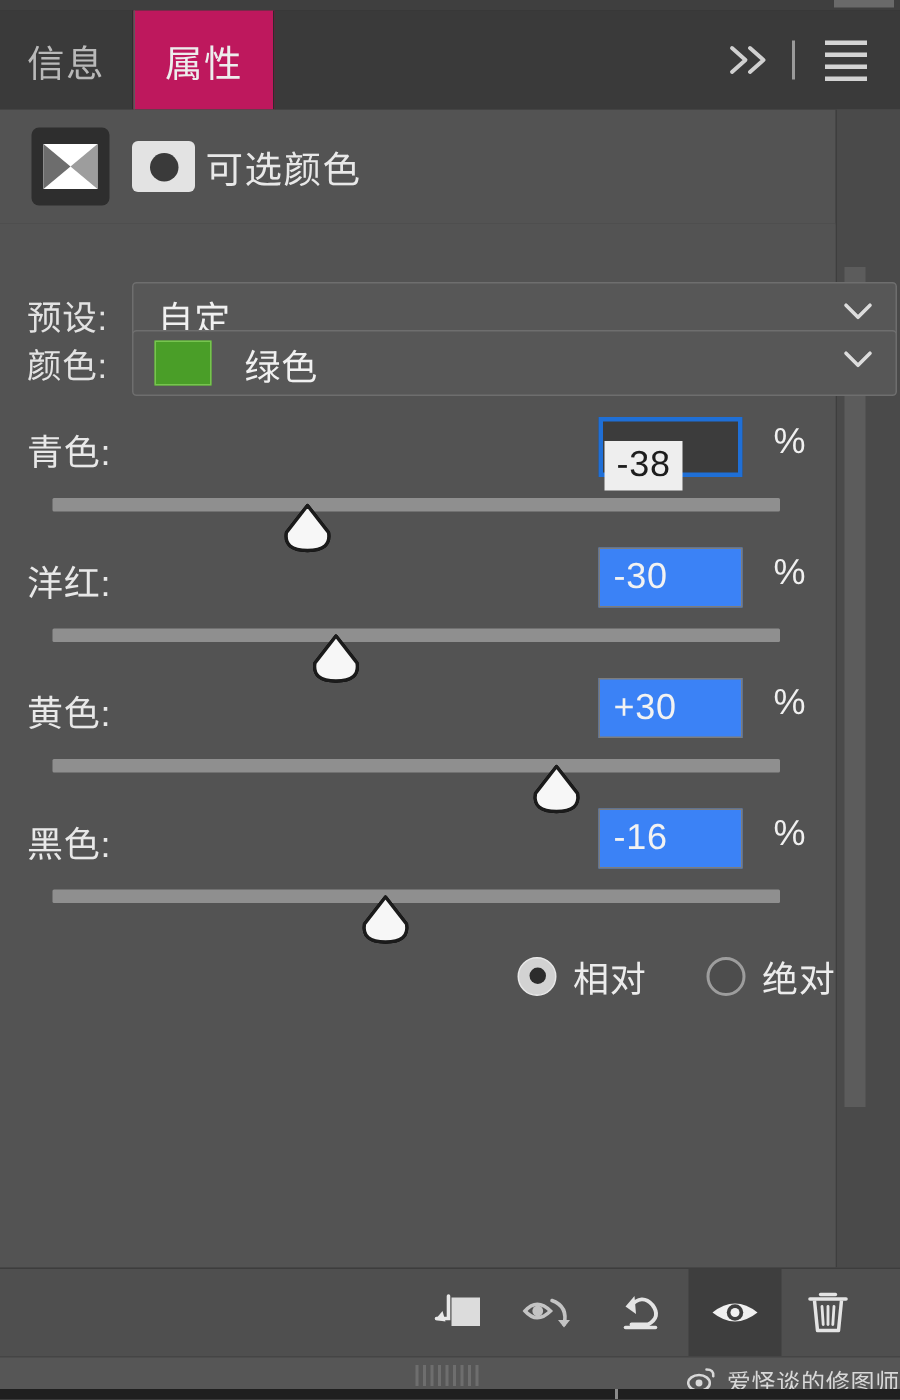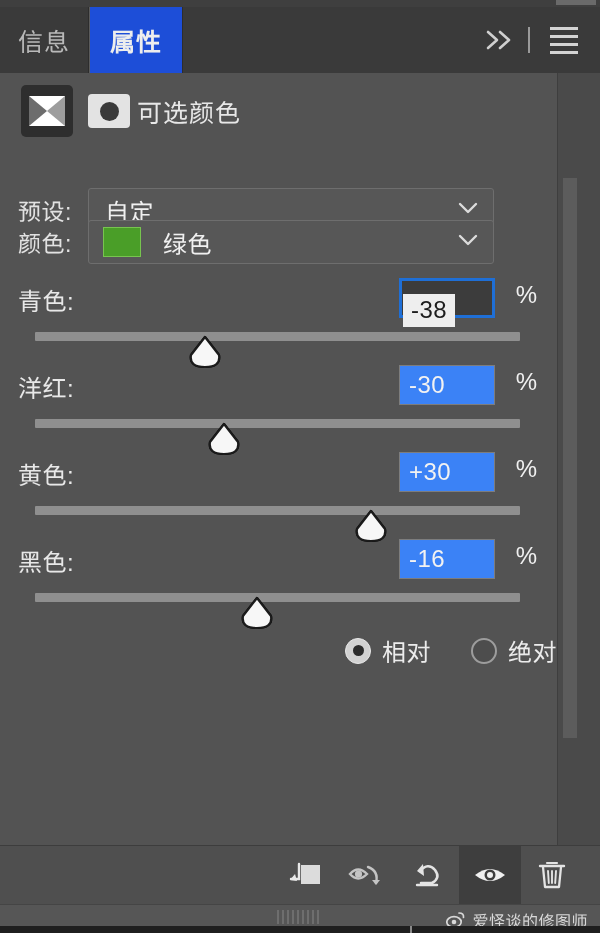--- a/index.html
+++ b/index.html
@@ -62,24 +62,23 @@
     left: 0;
     width: 89px;
     color: #b9b9b9;
     background: #3a3a3a;
     border-right: 1px solid #2d2d2d;
   }
   .tab.active {
     left: 89px;
     width: 94px;
     color: #ededed;
-    background: #1d4ed8;
+    background: #be185d;
     border-left: 1px solid #5b5b5b;
     border-right: 1px solid #2d2d2d;
-    font-weight: bold;
   }
   .tabbar-right {
     position: absolute;
     right: 0; top: 0;
     height: 66px;
     display: flex;
     align-items: center;
     gap: 0px;
     padding-right: 16px;
   }
@@ -202,21 +201,21 @@
   .dd-label {
     width: 88px;
     padding-left: 18px;
     box-sizing: border-box;
     font-size: 23px;
     color: #e2e2e2;
     letter-spacing: 0.5px;
   }
   .dd-box {
     position: relative;
-    width: 406px;
+    width: 510px;
     height: 44px;
     background: #575757;
     border: 1px solid #6e6e6e;
     border-radius: 3px;
     box-sizing: border-box;
     display: flex;
     align-items: center;
     cursor: default;
   }
   .dd-swatch {
@@ -380,21 +379,21 @@
     display: flex;
     gap: 3px;
   }
   .grip i {
     display: block;
     width: 2px; height: 14px;
     background: #6e6e6e;
   }
   .wm {
     position: absolute;
-    right: 12px; top: 0;
+    right: 0; top: 0;
     height: 29px;
     display: flex;
     align-items: center;
     gap: 7px;
   }
   .wm-logo {
     width: 20px; height: 18px;
     display: flex; align-items: center; justify-content: center;
   }
   .wm-text {

